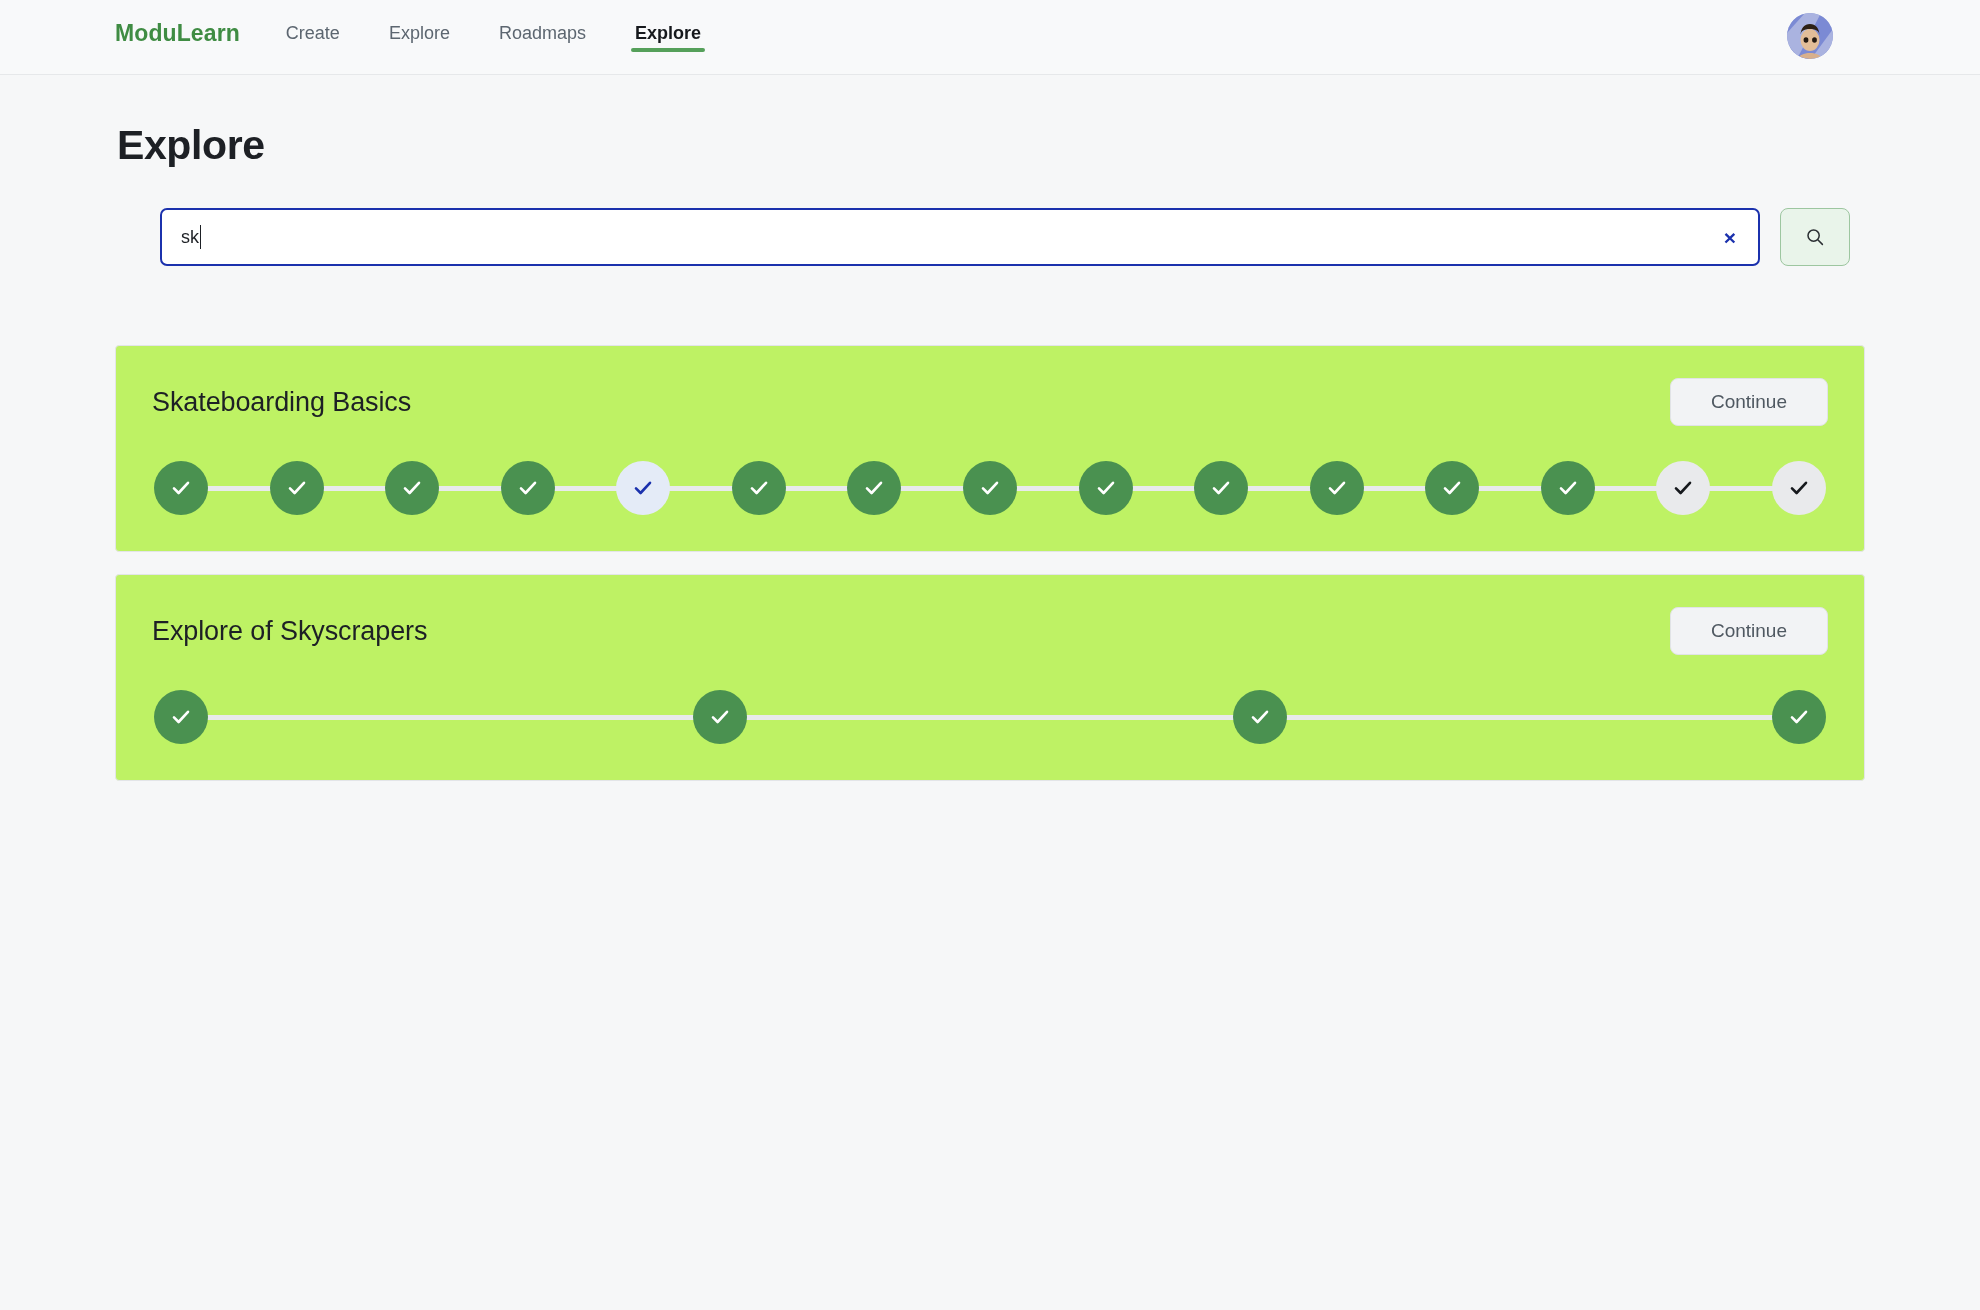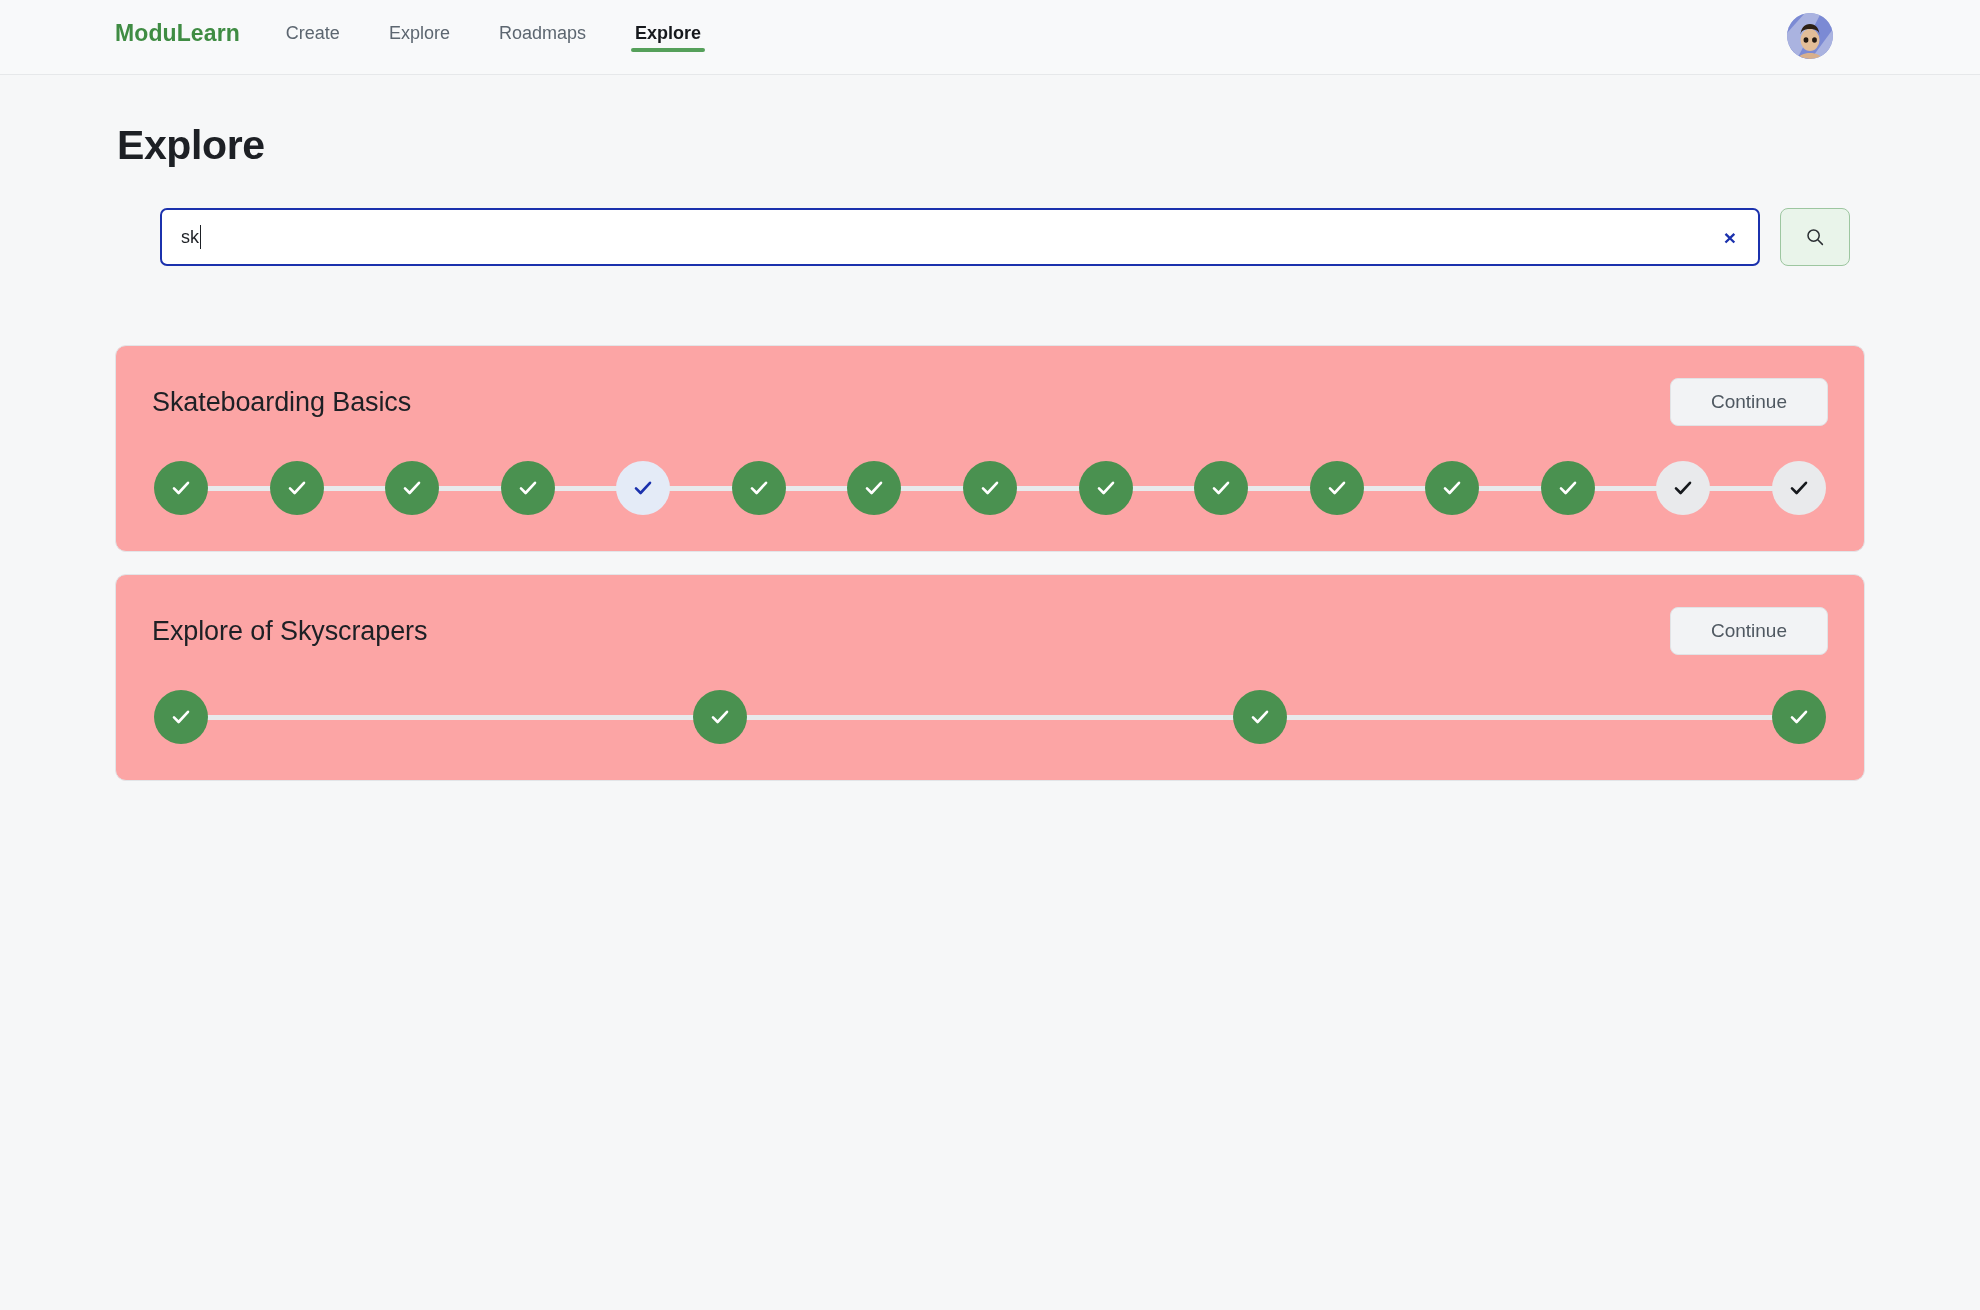--- a/index.html
+++ b/index.html
@@ -132,23 +132,23 @@
     cursor: pointer;
     display: flex;
     align-items: center;
     justify-content: center;
     padding: 0;
   }
   .search-btn svg { display: block; }
 
   
   .card {
-    background: #fca5a5;
+    background: #bef264;
     border: 1px solid #e3e5e8;
-    border-radius: 11px;
+    border-radius: 4px;
     padding: 30px 36px 36px 36px;
     margin-top: 0;
   }
   .card + .card { margin-top: 22px; }
   .cards { margin-top: 79px; }
   .card-head {
     display: flex;
     align-items: center;
     justify-content: space-between;
     min-height: 52px;

